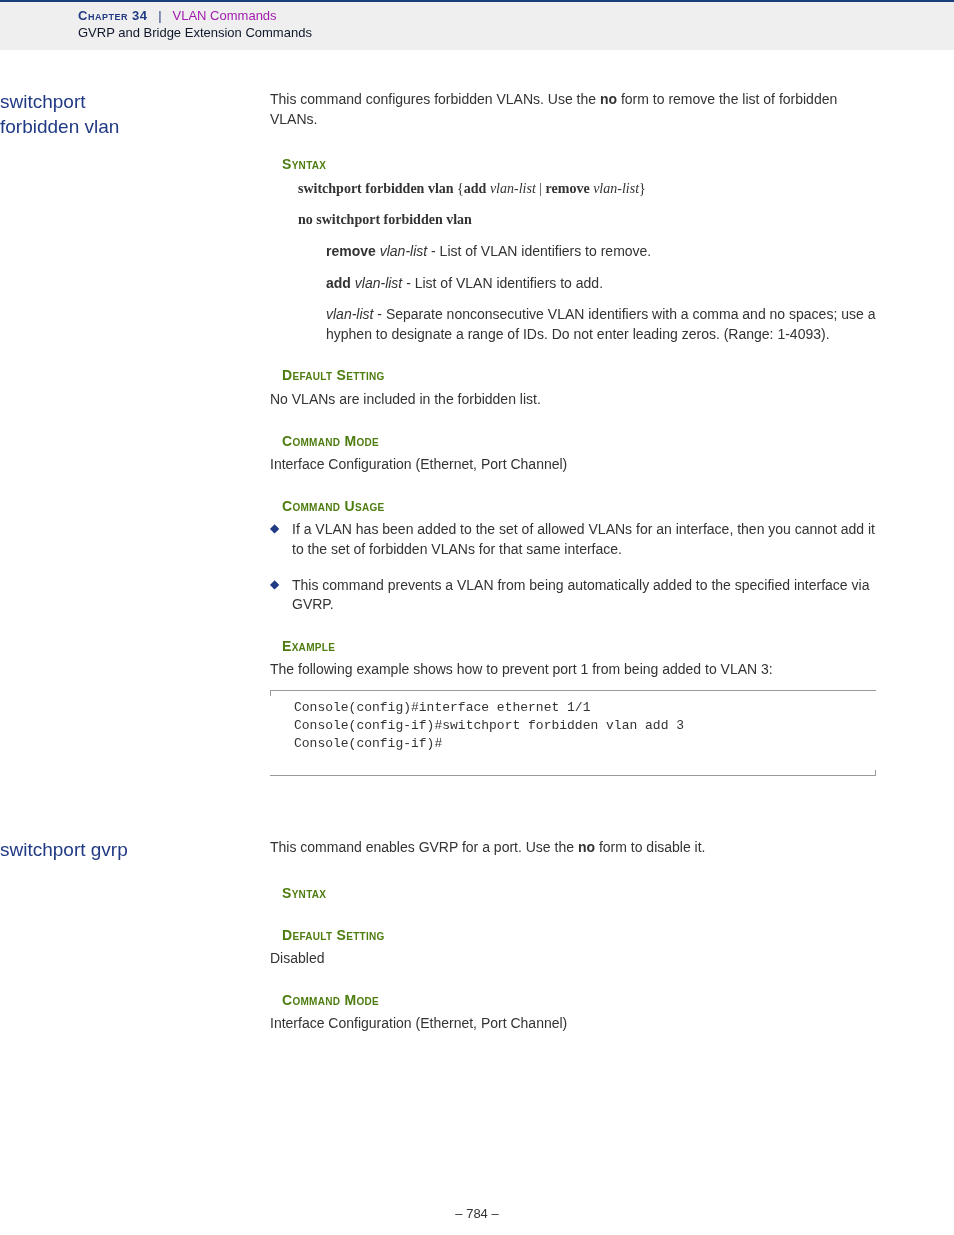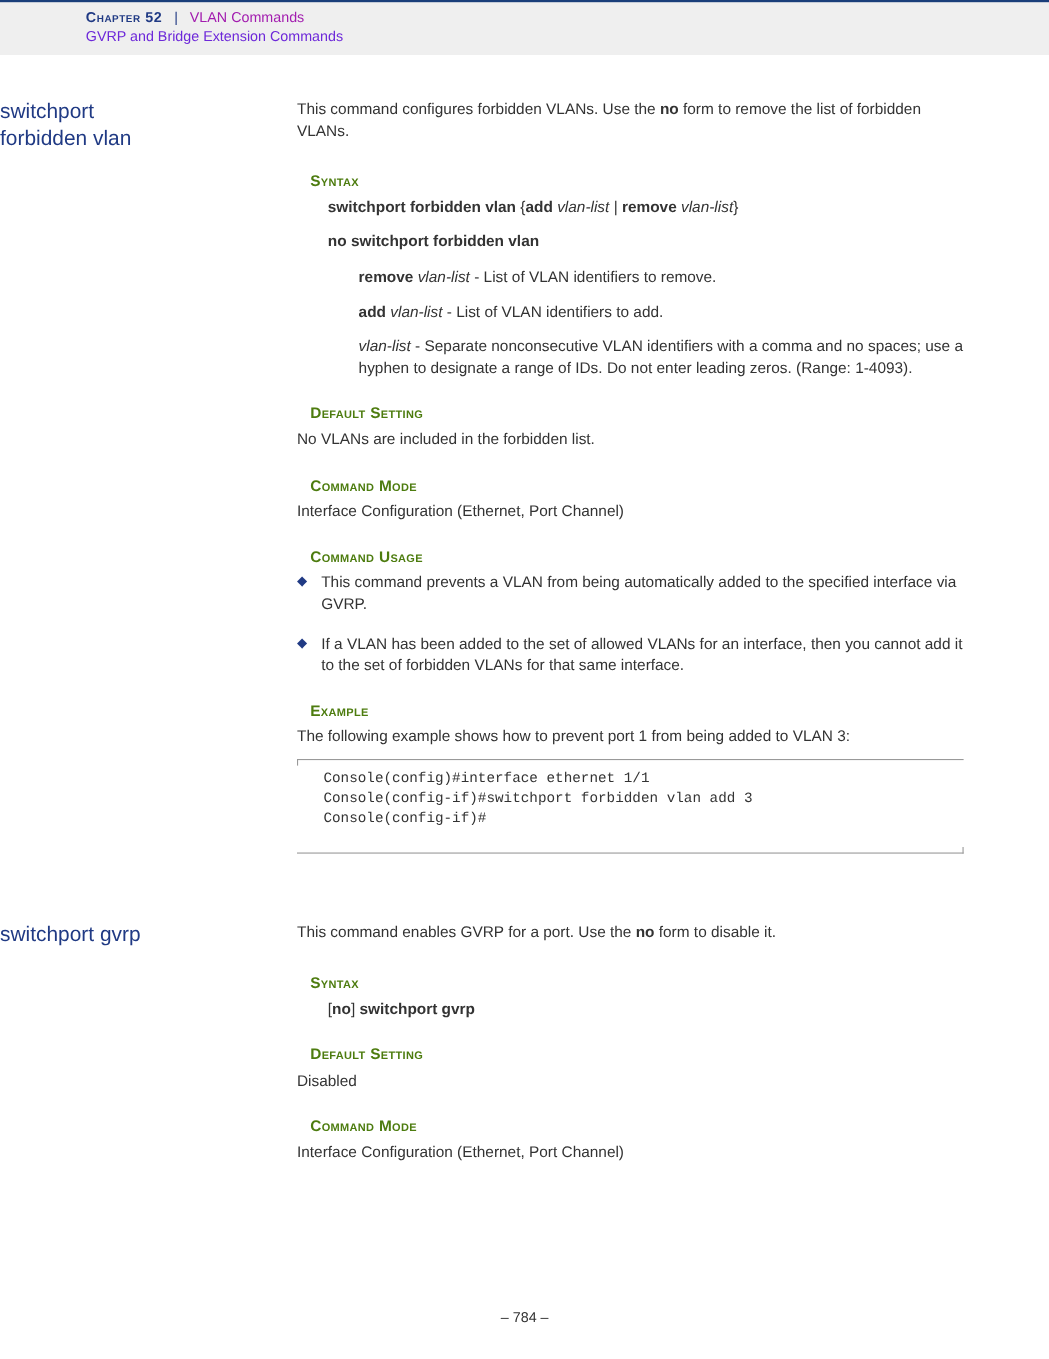--- a/index.html
+++ b/index.html
@@ -29,21 +29,21 @@
   .chapter-label {
     color: #203a84;
     font-weight: bold;
     font-variant: small-caps;
     letter-spacing: 0.5px;
   }
   .chapter-pipe { color: #203a84; }
   .chapter-cmds { color: #a21caf; }
   .chapter-sub {
     font-size: 13px;
-    color: #6d28d9;
+    color: #0f172a;
     margin-top: 2px;
   }
   .content {
     margin-top: 40px;
   }
   .entry {
     display: flex;
     align-items: flex-start;
     margin-bottom: 40px;
   }
@@ -72,21 +72,21 @@
     font-weight: bold;
     font-variant: small-caps;
     font-size: 14px;
     letter-spacing: 0.3px;
     margin-bottom: 4px;
     margin-left: 12px;
   }
   .sect-block { margin-bottom: 22px; }
   .indent1 { margin-left: 28px; margin-bottom: 12px; }
   .indent2 { margin-left: 56px; margin-bottom: 12px; }
-  .syntax-line { margin-bottom: 12px; }
+  .syntax-line { margin-bottom: 12px; font-family: Liberation Serif, serif; }
   em.it { font-style: italic; }
   .ul-diamond {
     list-style: none;
     padding-left: 0;
     margin: 0;
   }
   .ul-diamond li {
     position: relative;
     padding-left: 22px;
     margin-bottom: 16px;
@@ -118,37 +118,37 @@
     border-left:1px solid #999;
   }
   .code-box::after {
     content:"";
     position:absolute;
     right:0;bottom:-1px;width:4px;height:6px;
     border-right:1px solid #999;
   }
   .footer-pg {
     position: absolute;
-    bottom: 30px;
+    bottom: 14px;
     left: 0;
     width: 100%;
     text-align: center;
     font-size: 13px;
     color: #333;
   }
 </style>
 </head>
 <body>
 
 <div class="page">
 
   <div class="header-band">
     <div class="header-inner">
       <div class="chapter-line">
-        <span class="chapter-label">Chapter 52</span>
+        <span class="chapter-label">Chapter 34</span>
         <span class="chapter-pipe">&nbsp;&nbsp;|&nbsp;&nbsp;</span>
         <span class="chapter-cmds">VLAN Commands</span>
       </div>
       <div class="chapter-sub">GVRP and Bridge Extension Commands</div>
     </div>
   </div>
 
   <div class="content">
 
     <div class="entry">
@@ -186,22 +186,22 @@
         </div>
 
         <div class="sect-block">
           <div class="sect-head">Command Mode</div>
           <div>Interface Configuration (Ethernet, Port Channel)</div>
         </div>
 
         <div class="sect-block">
           <div class="sect-head">Command Usage</div>
           <ul class="ul-diamond">
+            <li>If a VLAN has been added to the set of allowed VLANs for an interface, then you cannot add it to the set of forbidden VLANs for that same interface.</li>
             <li>This command prevents a VLAN from being automatically added to the specified interface via GVRP.</li>
-            <li>If a VLAN has been added to the set of allowed VLANs for an interface, then you cannot add it to the set of forbidden VLANs for that same interface.</li>
           </ul>
         </div>
 
         <div class="sect-block">
           <div class="sect-head">Example</div>
           <div>The following example shows how to prevent port 1 from being added to VLAN 3:</div>
           <div class="code-box">Console(config)#interface ethernet 1/1
 Console(config-if)#switchport forbidden vlan add 3
 Console(config-if)#</div>
         </div>
@@ -210,23 +210,20 @@
 
     <div class="entry">
       <div class="entry-label">switchport gvrp</div>
       <div class="entry-body">
         <div class="desc">
           <span>This command enables GVRP for a port. Use the </span><b>no</b><span> form to disable it.</span>
         </div>
 
         <div class="sect-block">
           <div class="sect-head">Syntax</div>
-          <div class="indent1 syntax-line">
-            <span>[</span><b>no</b><span>] </span><b>switchport gvrp</b>
-          </div>
         </div>
 
         <div class="sect-block">
           <div class="sect-head">Default Setting</div>
           <div>Disabled</div>
         </div>
 
         <div class="sect-block">
           <div class="sect-head">Command Mode</div>
           <div>Interface Configuration (Ethernet, Port Channel)</div>

